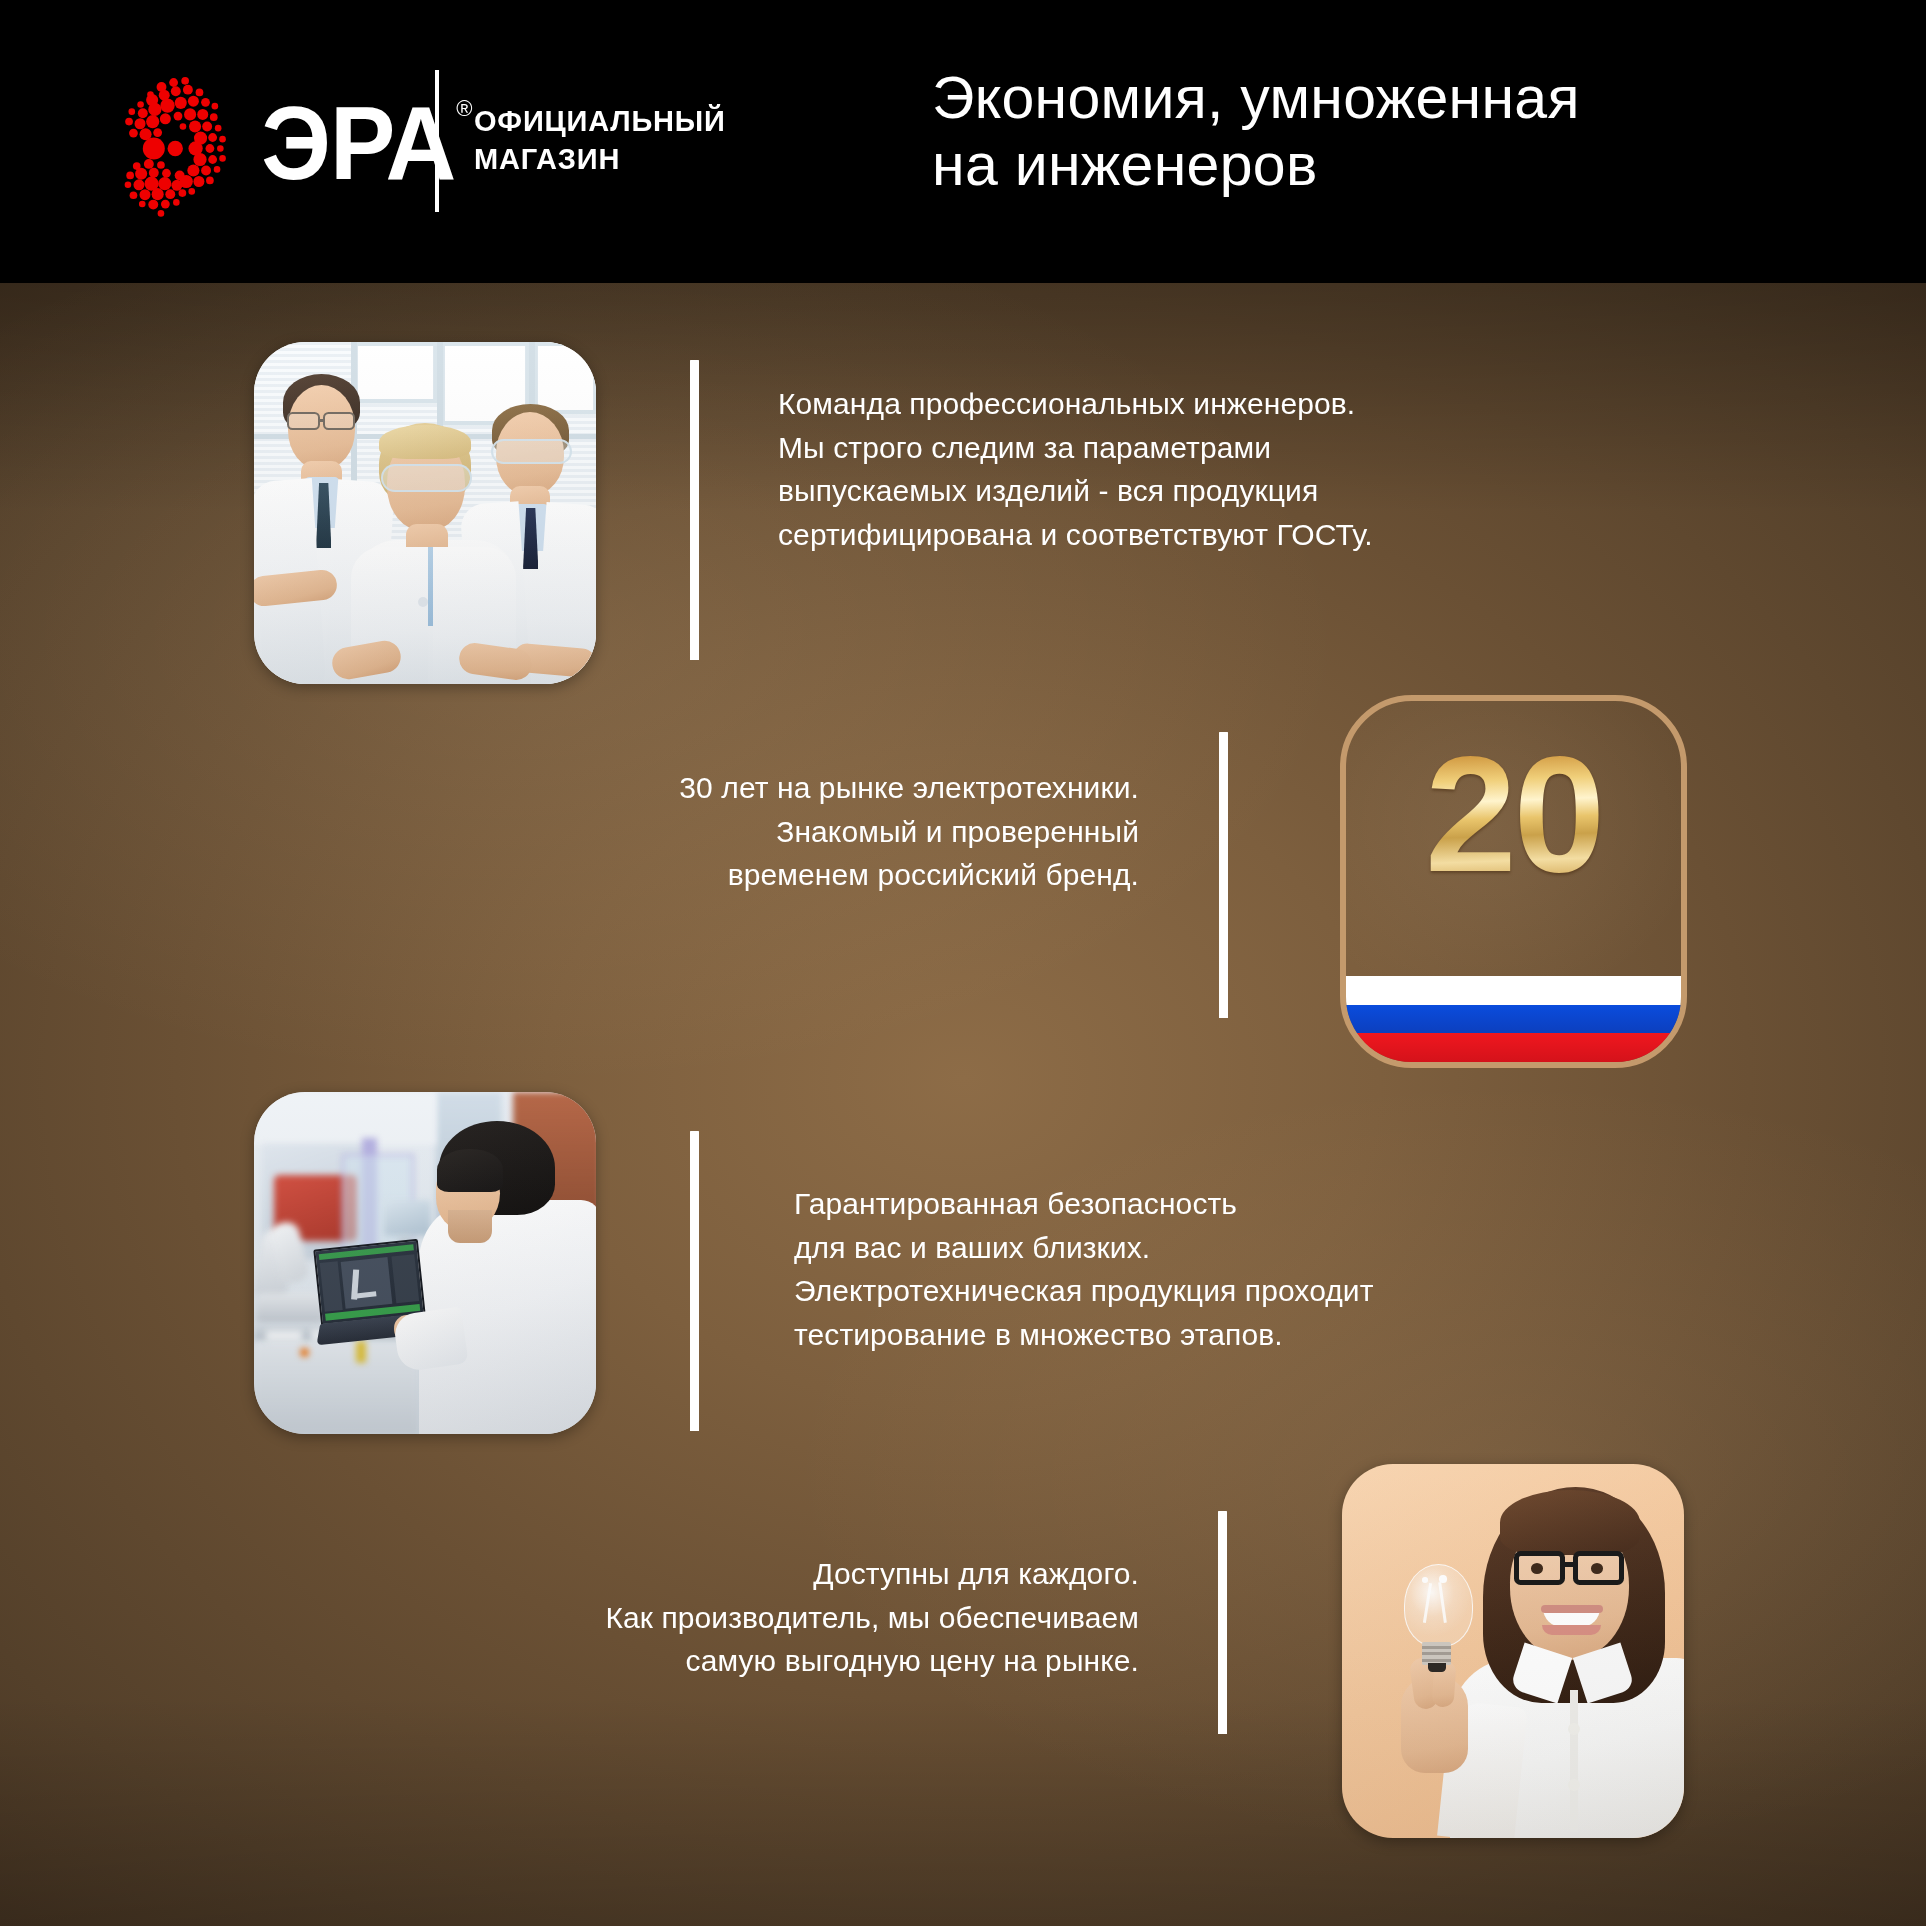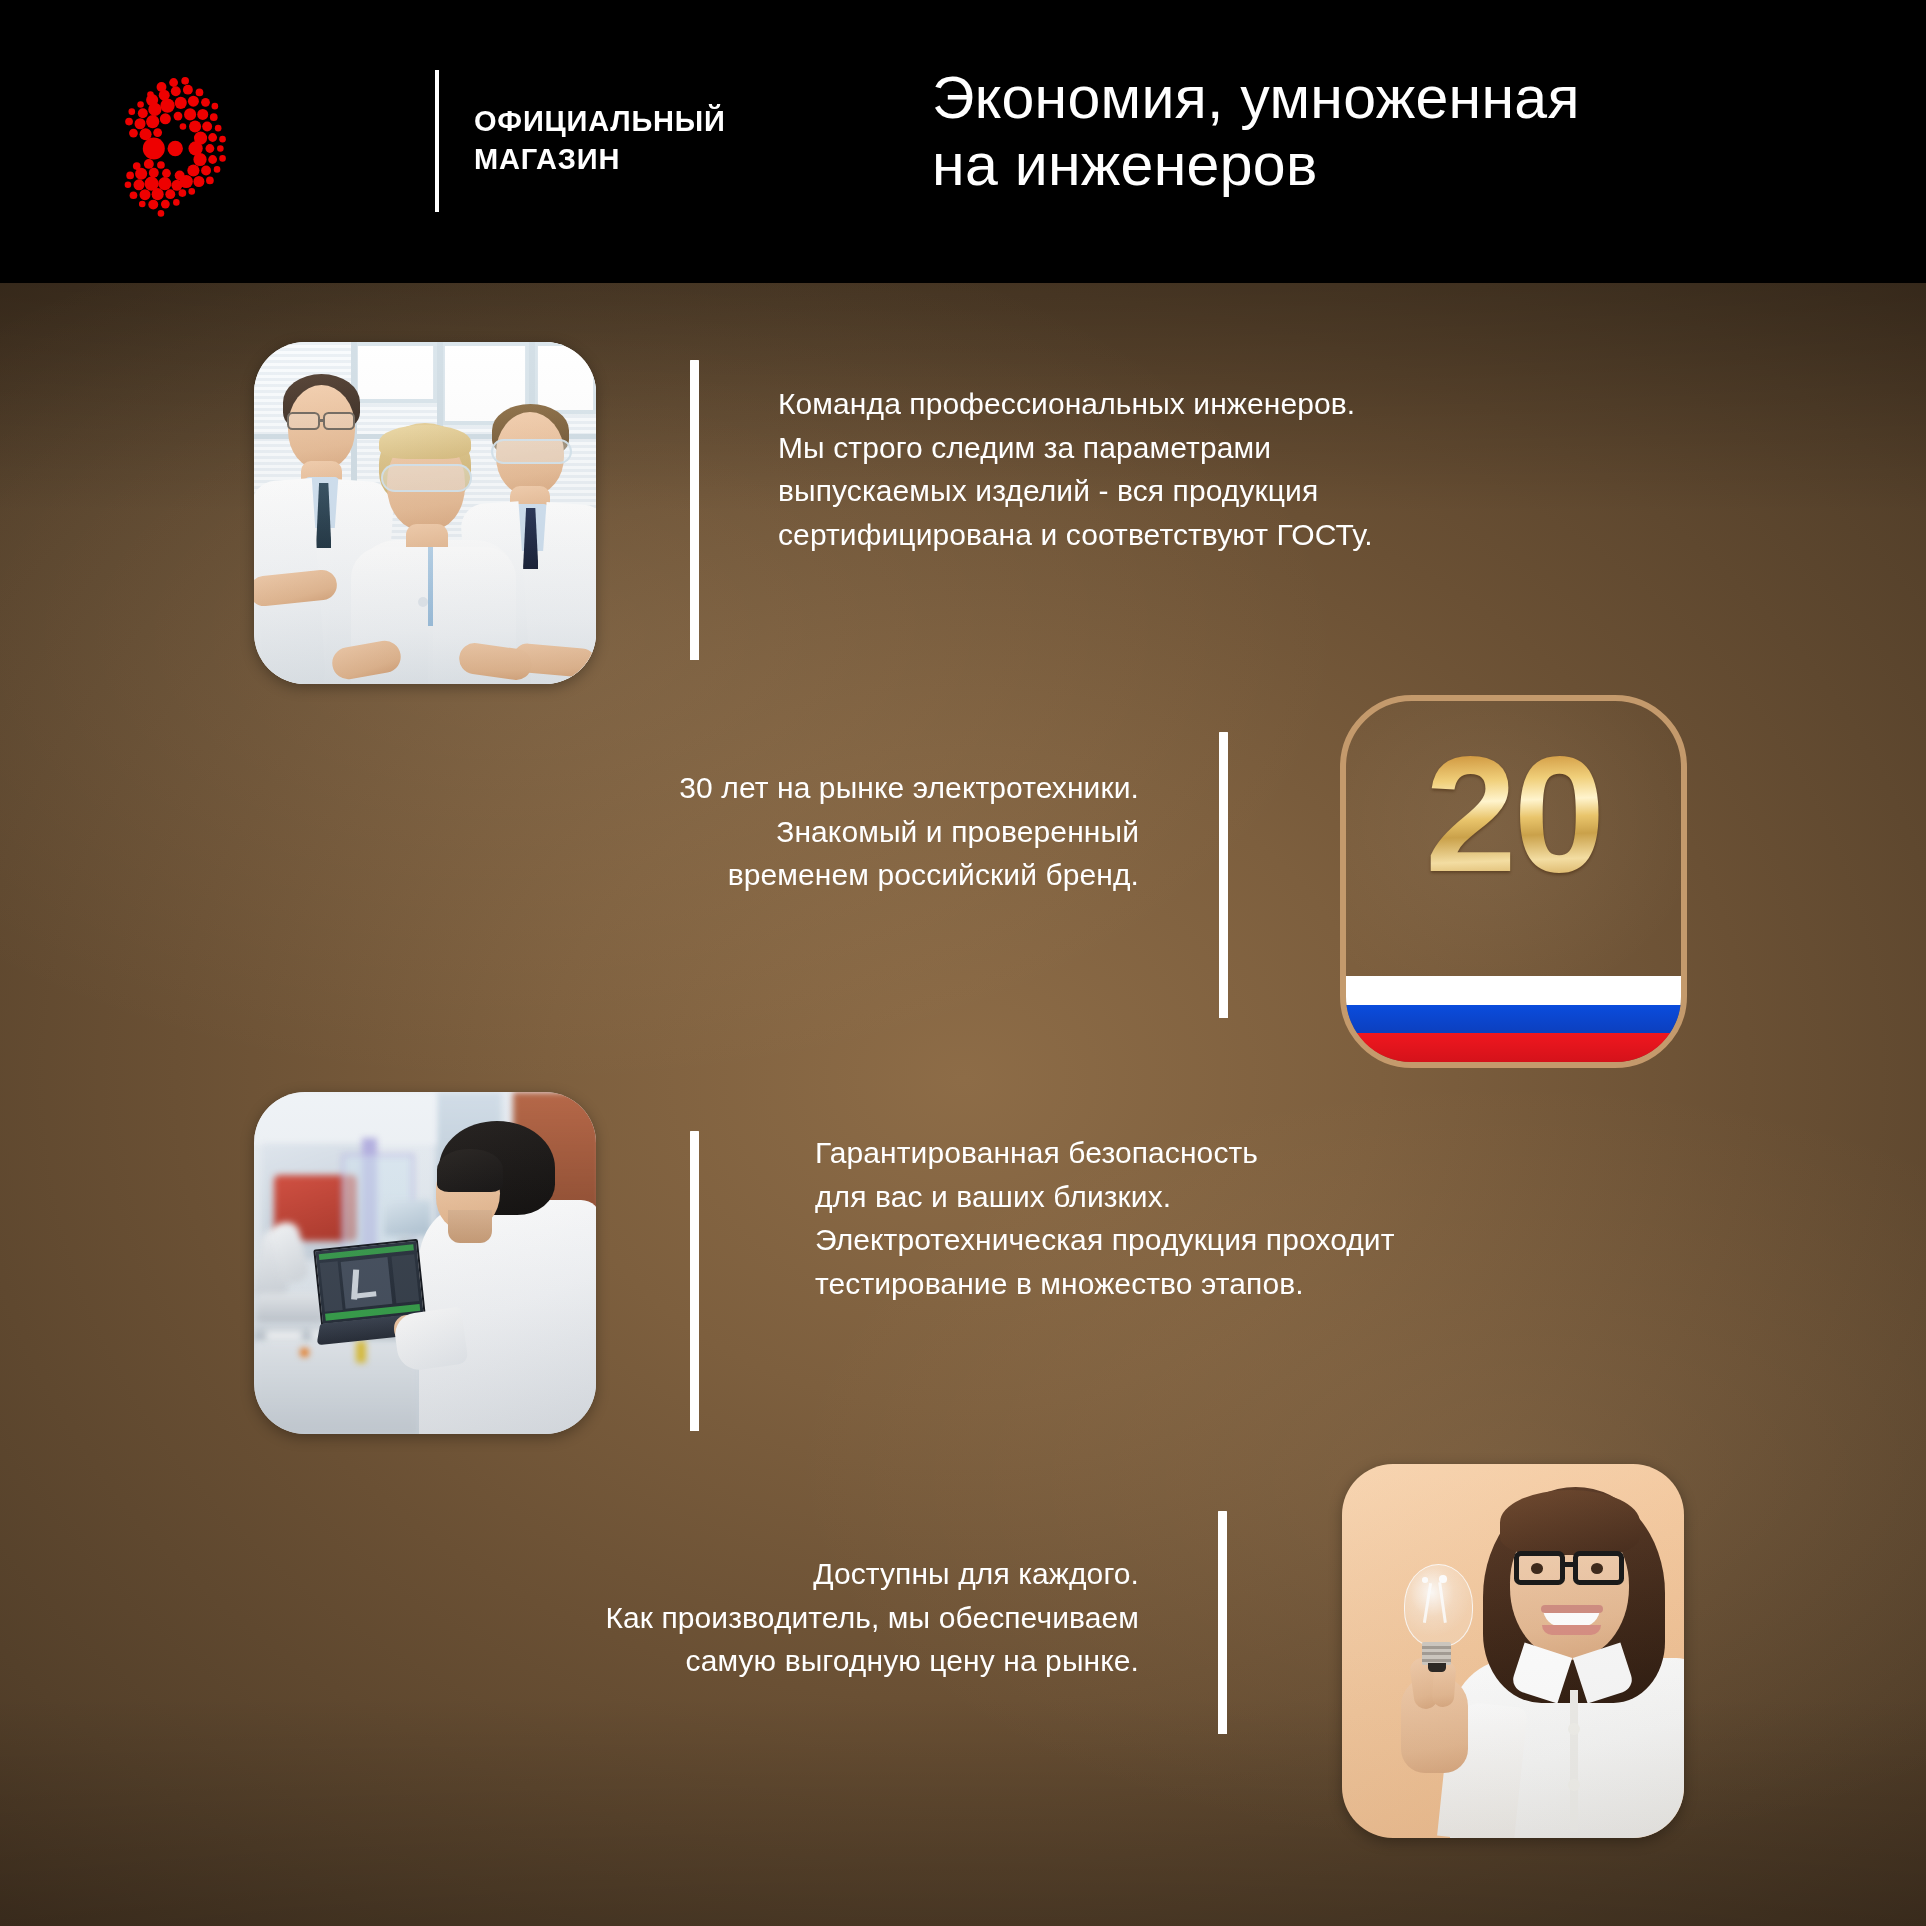--- a/index.html
+++ b/index.html
@@ -120,21 +120,21 @@
   #b1-copy  { left:778px; top:382px; width:1046px; }
 
   
   #b2-badge { left:1340px; top:695px; width:347px; height:373px; }
   #b2-div   { left:1219px; top:732px; height:286px; }
   #b2-copy  { left:264px;  top:766px; width:875px; }
 
   
   #b3-photo { left:254px;  top:1092px; }
   #b3-div   { left:690px; top:1131px; height:300px; }
-  #b3-copy  { left:794px; top:1131px; width:1046px;margin-left:21px; }
+  #b3-copy  { left:794px; top:1182px; width:1046px; }
 
   
   #b4-photo { left:1342px; top:1464px; width:342px; height:374px;
               border-radius:51px 51px 51px 51px; }
   #b4-div   { left:1218px; top:1511px; height:223px; }
   #b4-copy  { left:209px;  top:1552px; width:930px; }
   .badge-frame-r {
     position:absolute; inset:0;
     border:6px solid #c49a6c;
     border-radius:72px;
@@ -325,20 +325,24 @@
           <circle cx="113" cy="231" r="7"></circle>
           <circle cx="130" cy="228" r="6"></circle>
           <circle cx="40" cy="251" r="6"></circle>
           <circle cx="60" cy="252" r="9"></circle>
           <circle cx="82" cy="251" r="8"></circle>
           <circle cx="102" cy="248" r="6"></circle>
           <circle cx="74" cy="268" r="6"></circle>
         </g>
       </svg>
     </div>
+    <div class="logo-word">
+      <span class="logo-era">ЭРА</span>
+      <span class="logo-reg">®</span>
+    </div>
   </div>
 
   <div class="hdr-divider"></div>
 
   <div class="hdr-sub">
     <div>ОФИЦИАЛЬНЫЙ</div>
     <div>МАГАЗИН</div>
   </div>
 
   <div class="hdr-title" style="white-space:pre-line;">Экономия, умноженная

